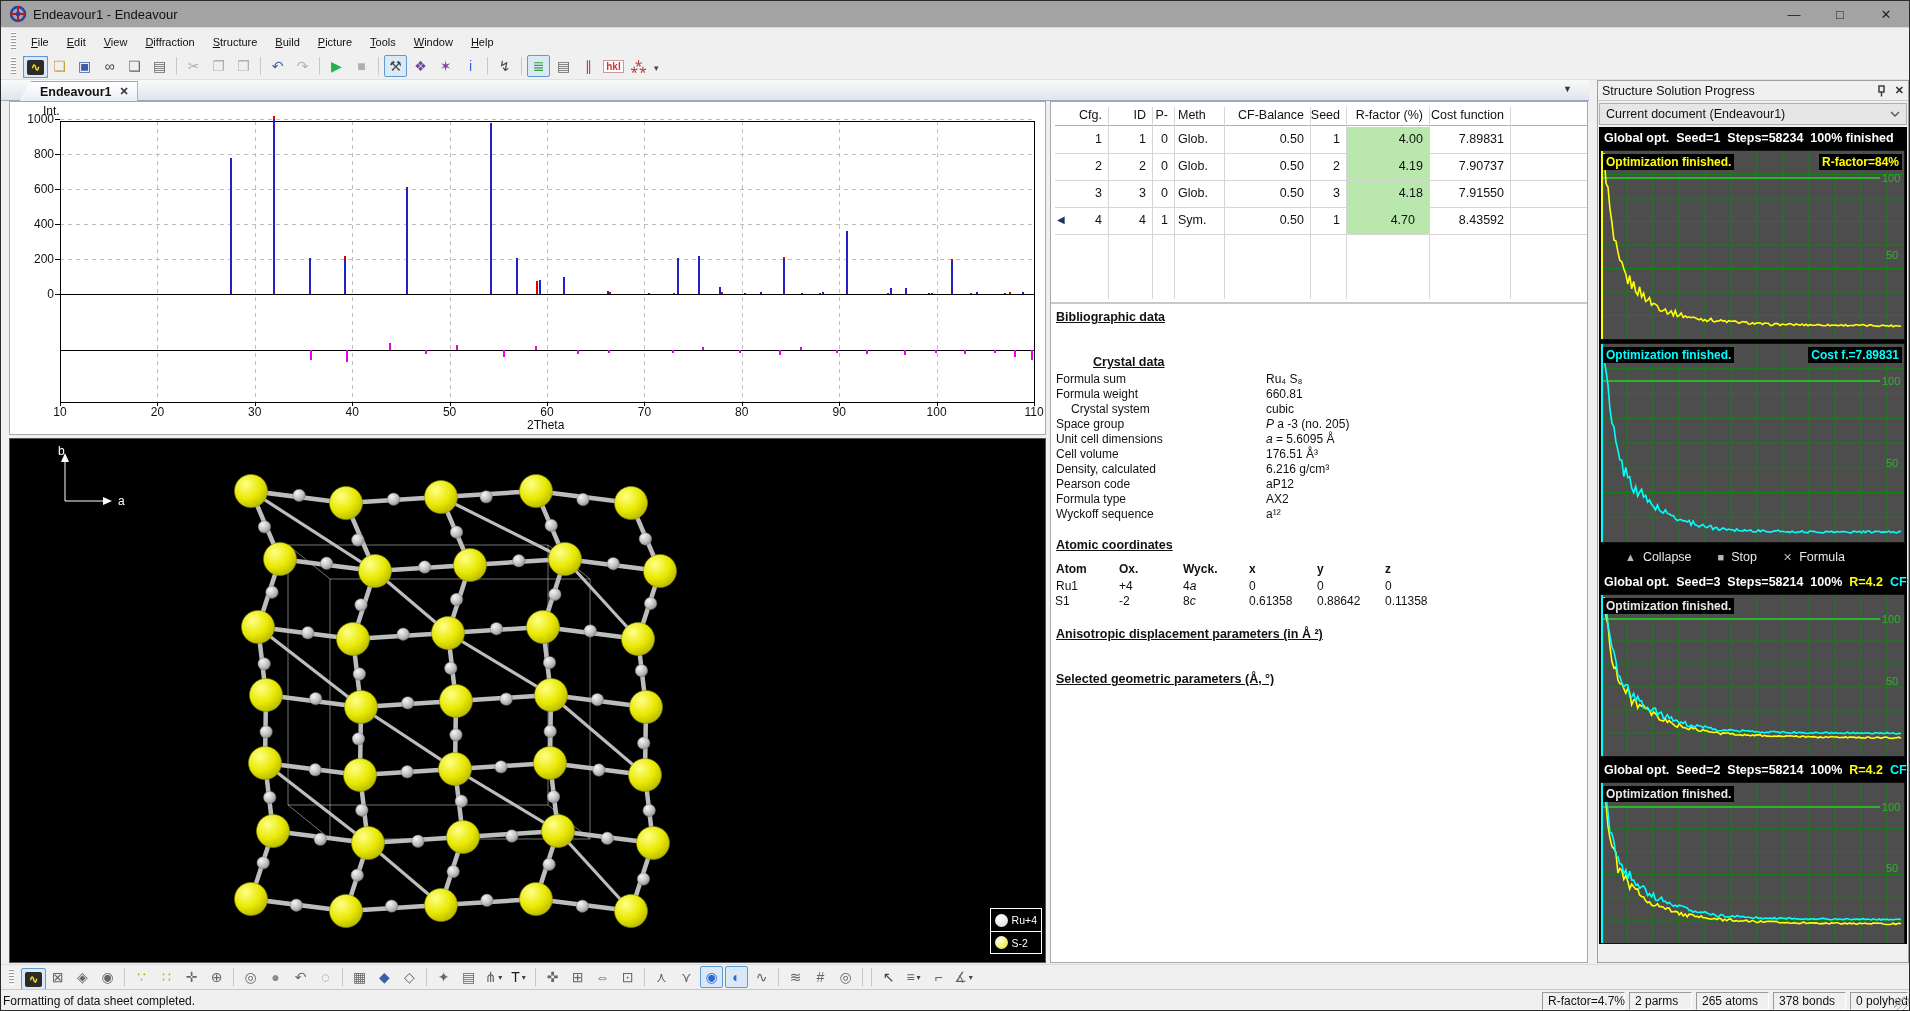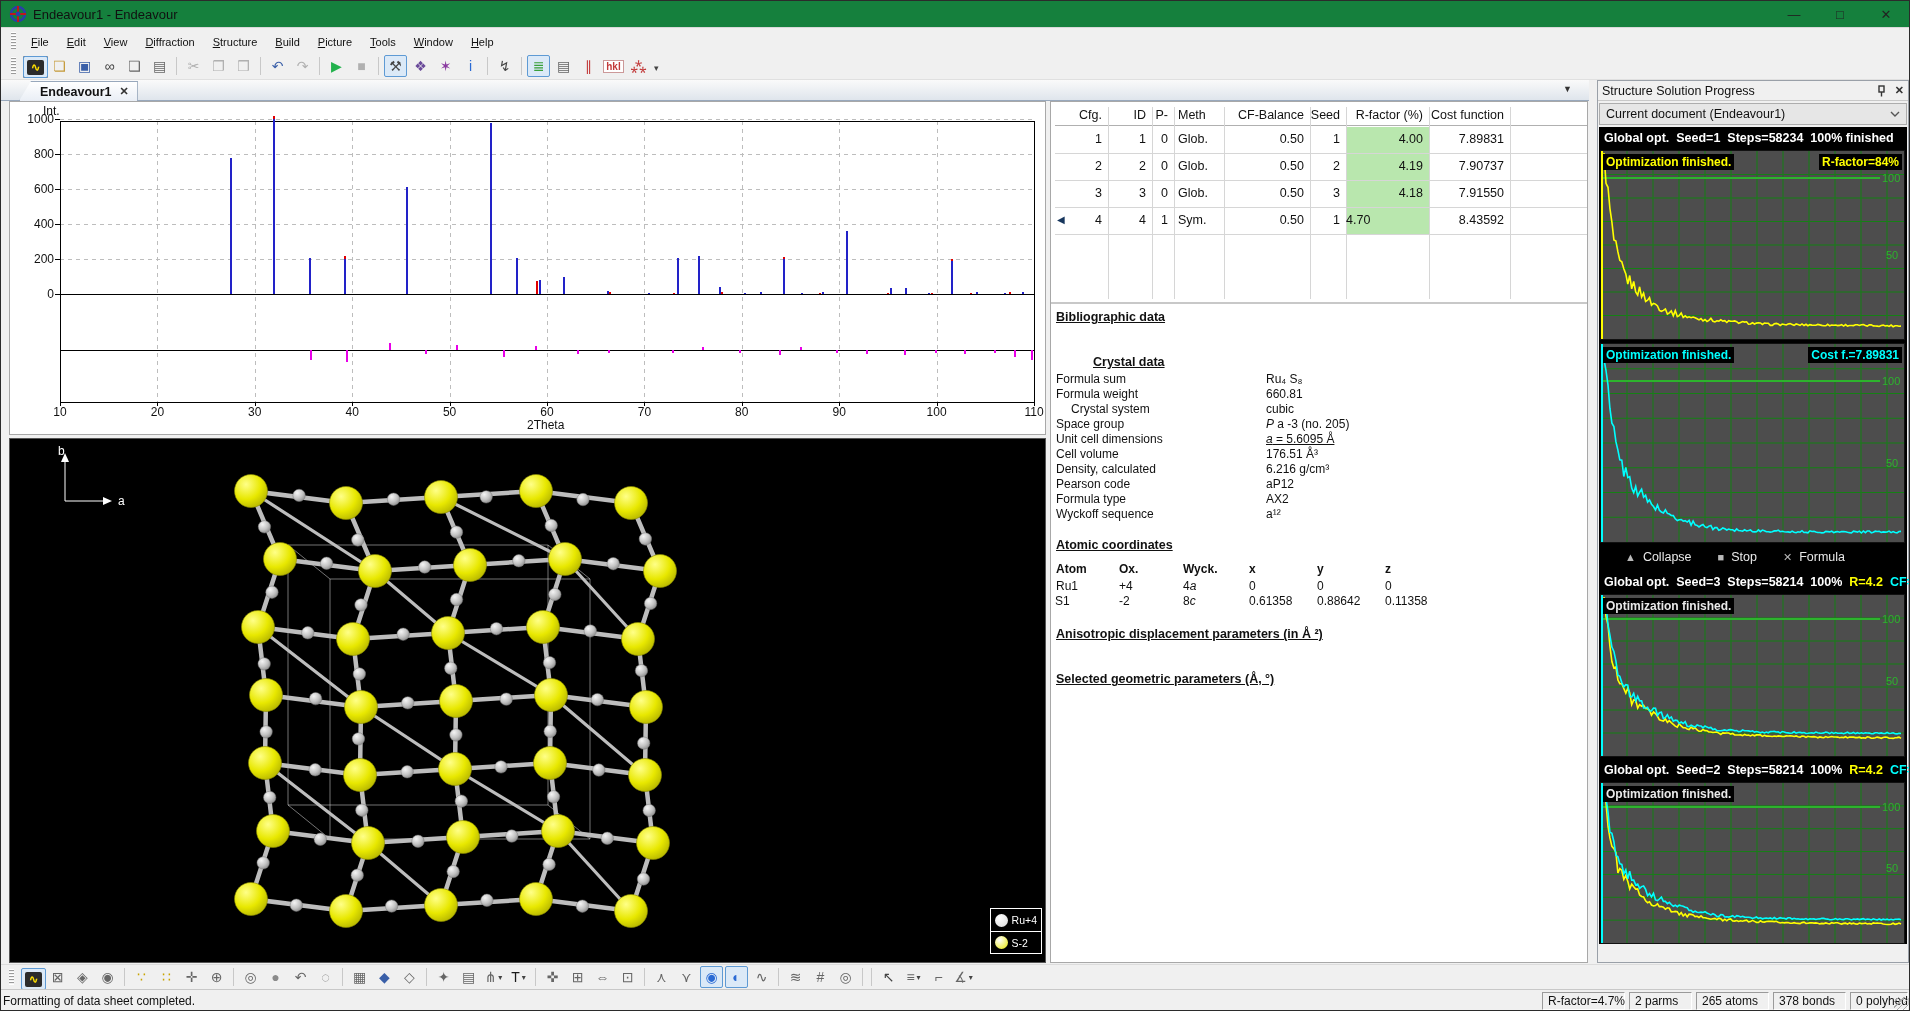--- a/index.html
+++ b/index.html
@@ -1,20 +1,20 @@
 <!DOCTYPE html>
 <html><head>
 <meta charset="utf-8">
 <style>
   html,body{margin:0;padding:0;background:#777;}
   .screen{position:relative;width:1910px;height:1011px;background:#f0f0f0;
     font-family:"Liberation Sans",sans-serif;overflow:hidden;border:1px solid #2b2b2b;box-sizing:border-box;}
   .screen *{box-sizing:border-box;}
   
-  .titlebar{position:absolute;left:0;top:0;width:100%;height:27px;background:#15803d;border-bottom:1px solid #d9d9d9;display:flex;align-items:center;}
+  .titlebar{position:absolute;left:0;top:0;width:100%;height:27px;background:#a3a3a3;border-bottom:1px solid #d9d9d9;display:flex;align-items:center;}
   .title-icon{width:18px;height:18px;margin:0 6px 0 8px;}
   .title-text{font-size:13px;color:#111;}
   .win-btns{position:absolute;right:0;top:0;height:27px;display:flex;}
   .win-btn{width:46px;height:27px;display:flex;align-items:center;justify-content:center;font-size:13px;color:#222;cursor:default;}
   
   .menubar{position:absolute;left:0;top:27px;width:100%;height:25px;background:#f0f0f0;display:flex;align-items:center;padding-left:10px;}
   .grip{width:5px;height:70%;margin-right:6px;background:repeating-linear-gradient(#fff 0 1px,#9a9a9a 1px 2px,transparent 2px 3px);}
   .menu-item{padding:3px 9px;font-size:11px;color:#111;}
   .menu-item u{text-decoration:underline;}
   
@@ -574,36 +574,36 @@
       <div class="cfg-cell" style="position: absolute; left: 295px; top: 84px; width: 83px; height: 17px; text-align: right; padding: 0px 6px 0px 0px;">4.18</div>
       <div class="cfg-cell" style="position: absolute; left: 378px; top: 84px; width: 81px; height: 17px; text-align: right; padding: 0px 6px 0px 0px;">7.91550</div>
       <div class="cfg-line" style="position: absolute; left: 4px; top: 132px; width: 533px; height: 1px;"></div>
       <div style="position: absolute; left: 296px; top: 106px; width: 82px; height: 26px; background: rgb(185, 231, 174);"></div>
       <div class="cfg-cell" style="position: absolute; left: 4px; top: 111px; width: 53px; height: 17px; text-align: right; padding: 0px 6px 0px 0px;">4</div>
       <div class="cfg-cell" style="position: absolute; left: 57px; top: 111px; width: 44px; height: 17px; text-align: right; padding: 0px 6px 0px 0px;">4</div>
       <div class="cfg-cell" style="position: absolute; left: 101px; top: 111px; width: 22px; height: 17px; text-align: right; padding: 0px 6px 0px 0px;">1</div>
       <div class="cfg-cell" style="position: absolute; left: 123px; top: 111px; width: 50px; height: 17px; text-align: left; padding: 0px 0px 0px 4px;">Sym.</div>
       <div class="cfg-cell" style="position: absolute; left: 173px; top: 111px; width: 86px; height: 17px; text-align: right; padding: 0px 6px 0px 0px;">0.50</div>
       <div class="cfg-cell" style="position: absolute; left: 259px; top: 111px; width: 36px; height: 17px; text-align: right; padding: 0px 6px 0px 0px;">1</div>
-      <div class="cfg-cell" style="position: absolute; left: 295px; top: 111px; width: 75px; height: 17px; text-align: left; padding: 0px 6px 0px 0px;">4.70</div>
+      <div class="cfg-cell" style="position: absolute; left: 295px; top: 111px; width: 75px; height: 17px; text-align: right; padding: 0px 6px 0px 0px;">4.70</div>
       <div class="cfg-cell" style="position: absolute; left: 378px; top: 111px; width: 81px; height: 17px; text-align: right; padding: 0px 6px 0px 0px;">8.43592</div>
       <div class="cfg-cell" style="position: absolute; left: 6px; top: 112px; width: 12px; height: 14px; color: rgb(23, 54, 93); font-size: 10px;">◀</div>
       <div class="cfg-line" style="position: absolute; left: 0px; top: 200px; width: 537px; height: 2px; background: rgb(200, 200, 200);"></div>
       <div class="sheet-h" style="position: absolute; left: 5px; top: 208px;">Bibliographic data</div>
       <div class="sheet-h" style="position: absolute; left: 2px; top: 253px; margin-left: 40px;">Crystal data</div>
       <div class="sheet-lab" style="position: absolute; left: 5px; top: 270px;">Formula sum</div>
       <div class="sheet-val" style="position: absolute; left: 215px; top: 270px;">Ru₄ S₈</div>
       <div class="sheet-lab" style="position: absolute; left: 5px; top: 285px;">Formula weight</div>
       <div class="sheet-val" style="position: absolute; left: 215px; top: 285px;">660.81</div>
       <div class="sheet-lab" style="position: absolute; left: 20px; top: 300px;">Crystal system</div>
       <div class="sheet-val" style="position: absolute; left: 215px; top: 300px;">cubic</div>
       <div class="sheet-lab" style="position: absolute; left: 5px; top: 315px;">Space group</div>
       <div class="sheet-val" style="position: absolute; left: 215px; top: 315px;"><i>P</i> a -3 (no. 205)</div>
       <div class="sheet-lab" style="position: absolute; left: 5px; top: 330px;">Unit cell dimensions</div>
-      <div class="sheet-val" style="position: absolute; left: 215px; top: 330px; text-decoration: underline;"><i>a</i> = 5.6095 Å</div>
+      <div class="sheet-val" style="position: absolute; left: 215px; top: 330px;"><i>a</i> = 5.6095 Å</div>
       <div class="sheet-lab" style="position: absolute; left: 5px; top: 345px;">Cell volume</div>
       <div class="sheet-val" style="position: absolute; left: 215px; top: 345px;">176.51 Å³</div>
       <div class="sheet-lab" style="position: absolute; left: 5px; top: 360px;">Density, calculated</div>
       <div class="sheet-val" style="position: absolute; left: 215px; top: 360px;">6.216 g/cm³</div>
       <div class="sheet-lab" style="position: absolute; left: 5px; top: 375px;">Pearson code</div>
       <div class="sheet-val" style="position: absolute; left: 215px; top: 375px;">aP12</div>
       <div class="sheet-lab" style="position: absolute; left: 5px; top: 390px;">Formula type</div>
       <div class="sheet-val" style="position: absolute; left: 215px; top: 390px;">AX2</div>
       <div class="sheet-lab" style="position: absolute; left: 5px; top: 405px;">Wyckoff sequence</div>
       <div class="sheet-val" style="position: absolute; left: 215px; top: 405px;">a¹²</div>

